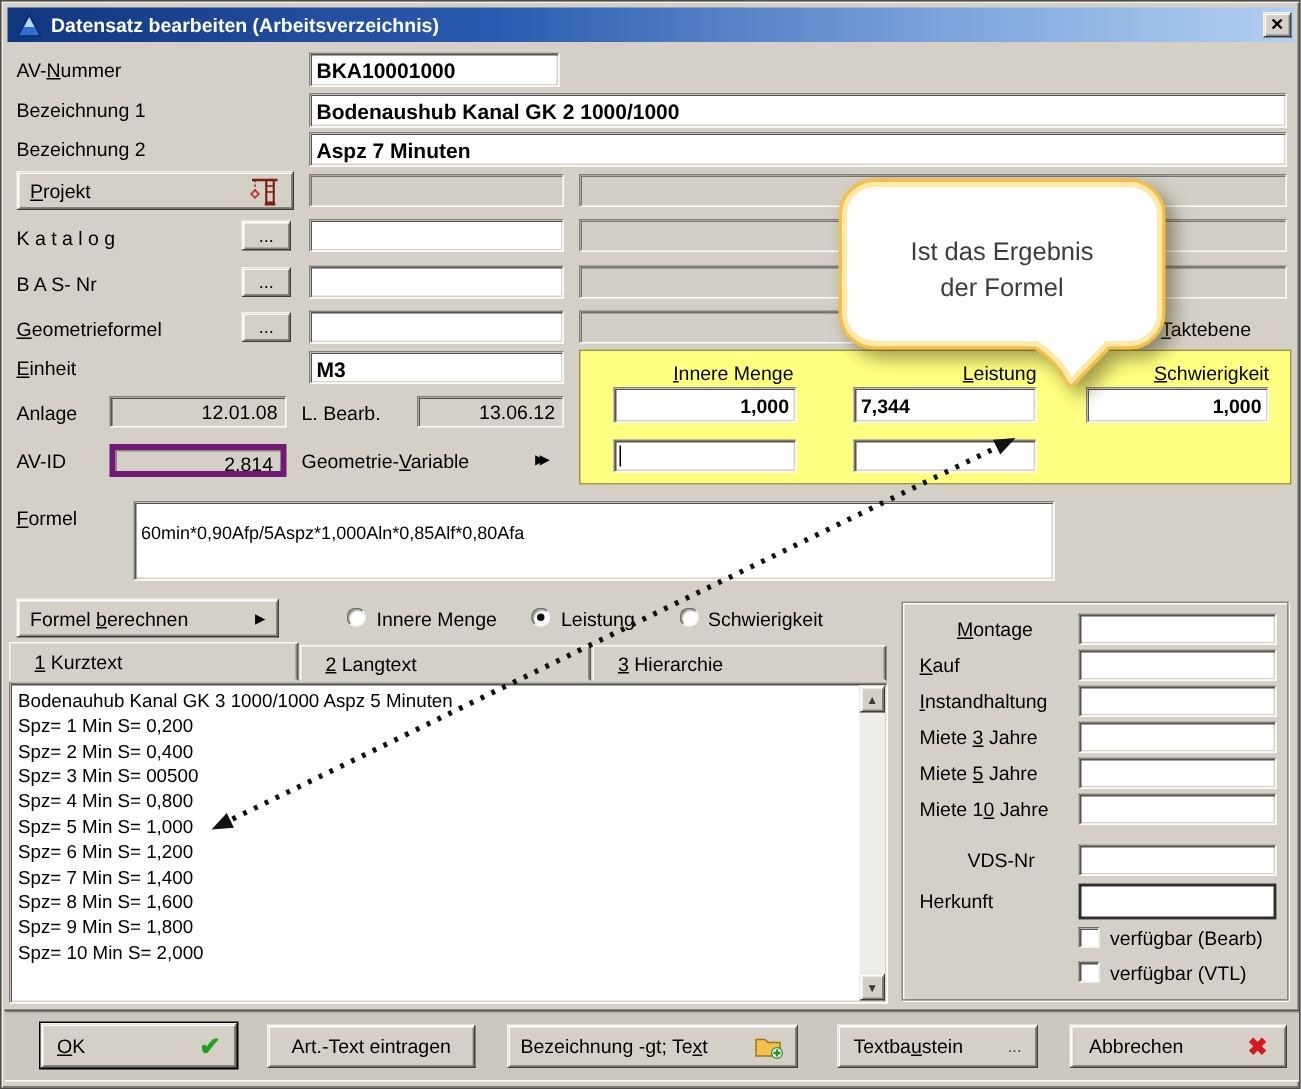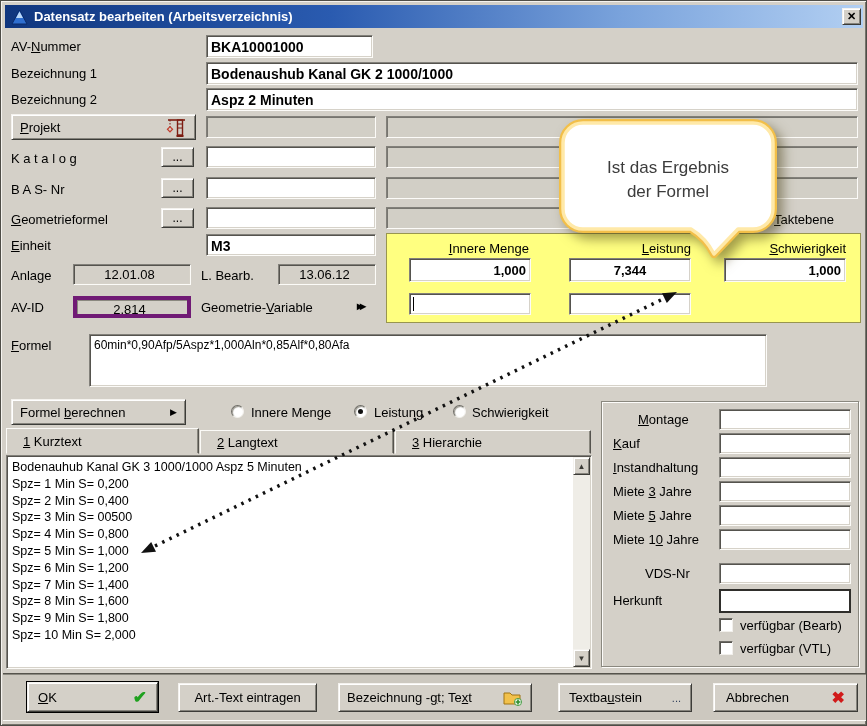--- a/index.html
+++ b/index.html
@@ -8,21 +8,21 @@
        border:1px solid #4e4d47;box-sizing:border-box;
        box-shadow:inset 1px 1px 0 #f5f3ef, inset -1px -1px 0 #75736b;overflow:hidden;}
   .abs{position:absolute;box-sizing:border-box;}
   .lbl{font-size:13px;color:#000;white-space:nowrap;}
   .sunken{border:1px solid;border-color:#82807a #fcfbf8 #fcfbf8 #82807a;
           box-shadow:inset 1px 1px 0 #55534e, inset -1px -1px 0 #d6d2c9;}
   .fw{background:#fff;}
   .fg{background:#d2cfc6;box-shadow:inset 1px 1px 0 #77756f;}
   .fro{background:#d4d0c8;}
   .val{font-weight:bold;font-size:14px;line-height:20px;padding:1px 4px;overflow:hidden;white-space:nowrap;}
-  .valr{font-size:13px;text-align:center;padding-right:5px;}
+  .valr{font-size:13px;text-align:right;padding-right:5px;}
   .btn{background:#d4d0c8;border:1px solid;border-color:#f4f2ee #3c3c38 #3c3c38 #f4f2ee;
        box-shadow:inset 1px 1px 0 #fff, inset -1px -1px 0 #85837c;
        display:flex;align-items:center;cursor:default;}
   .btn .t{flex:0 0 auto;}
   .titlebar{background:linear-gradient(90deg,#10367e 0%,#2a5bb0 38%,#7aa3dc 72%,#b2cff2 100%);
             display:flex;align-items:center;color:#fff;font-weight:bold;font-size:13px;}
   .tab{background:#d4d0c8;border:1px solid;border-color:#fbfaf7 #55534e #d4d0c8 #fbfaf7;
        box-shadow:inset -1px 0 0 #8a887f;padding-left:16px;display:flex;align-items:center;font-size:13px;}
   .radio{width:13px;height:13px;border-radius:50%;background:#fff;
          border:1px solid;border-color:#6e6c66 #f2f0ec #f2f0ec #6e6c66;
@@ -53,21 +53,21 @@
     <span>✕</span>
   </div>
 
   <div class="abs lbl mn" style="left:10px;top:38px;">AV-<u>N</u>ummer</div>
   <div class="abs sunken fw val" style="left:205px;top:34px;width:167px;height:23px;"><span>BKA10001000</span></div>
 
   <div class="abs lbl" style="left:10px;top:65px;">Bezeichnung 1</div>
   <div class="abs sunken fw val" style="left:205px;top:61px;width:652px;height:23px;"><span>Bodenaushub Kanal GK 2 1000/1000</span></div>
 
   <div class="abs lbl" style="left:10px;top:91px;">Bezeichnung 2</div>
-  <div class="abs sunken fw val" style="left:205px;top:87px;width:652px;height:23px;"><span>Aspz 2 Minuten</span></div>
+  <div class="abs sunken fw val" style="left:205px;top:87px;width:652px;height:23px;"><span>Aspz 7 Minuten</span></div>
 
   <div class="abs btn" style="left:10px;top:113px;width:185px;height:26px;padding:0 8px;">
     <span class="t mn"><u>P</u>rojekt</span>
     <span style="flex:1;"></span>
     <svg width="22" height="22" viewBox="0 0 22 22">
       <line x1="3" y1="4" x2="20" y2="4" stroke="#7d1d12" stroke-width="1.6"></line>
       <rect x="12.5" y="4" width="5" height="15" fill="none" stroke="#7d1d12" stroke-width="1.4"></rect>
       <line x1="12.5" y1="8" x2="17.5" y2="8" stroke="#7d1d12" stroke-width="1"></line>
       <line x1="12.5" y1="12" x2="17.5" y2="12" stroke="#7d1d12" stroke-width="1"></line>
       <rect x="11.5" y="19" width="7" height="2" fill="#7d1d12"></rect>
@@ -102,40 +102,40 @@
 
   <div class="abs lbl mn" style="left:10px;top:237px;"><u>E</u>inheit</div>
   <div class="abs sunken fw val" style="left:205px;top:233px;width:170px;height:22px;"><span>M3</span></div>
 
   <div class="abs" style="left:385px;top:232px;width:475px;height:90px;background:#ffff80;border:1px solid #98954f;"></div>
   <div class="abs lbl mn" style="left:408px;top:240px;width:120px;text-align:right;"><u>I</u>nnere Menge</div>
   <div class="abs lbl mn" style="left:568px;top:240px;width:122px;text-align:right;"><u>L</u>eistung</div>
   <div class="abs lbl mn" style="left:723px;top:240px;width:122px;text-align:right;"><u>S</u>chwierigkeit</div>
 
   <div class="abs sunken fw val" style="left:408px;top:257px;width:122px;height:24px;text-align:right;font-size:13px;line-height:21px;"><span>1,000</span></div>
-  <div class="abs sunken fw val" style="left:568px;top:257px;width:122px;height:24px;text-align:center;font-size:13px;line-height:21px;"><span>7,344</span></div>
+  <div class="abs sunken fw val" style="left:568px;top:257px;width:122px;height:24px;text-align:left;font-size:13px;line-height:21px;"><span>7,344</span></div>
   <div class="abs sunken fw val" style="left:723px;top:257px;width:122px;height:24px;text-align:right;font-size:13px;line-height:21px;"><span>1,000</span></div>
 
   <div class="abs sunken fw" style="left:408px;top:292px;width:122px;height:22px;">
     <div style="position:absolute;left:3px;top:3px;width:1px;height:14px;background:#000;"></div>
   </div>
   <div class="abs sunken fw" style="left:568px;top:292px;width:122px;height:22px;"></div>
 
   <div class="abs lbl" style="left:10px;top:267px;">Anlage</div>
   <div class="abs sunken fro valr" style="left:72px;top:263px;width:118px;height:21px;line-height:19px;"><span>12.01.08</span></div>
   <div class="abs lbl" style="left:200px;top:267px;">L. Bearb.</div>
   <div class="abs sunken fro valr" style="left:277px;top:263px;width:98px;height:21px;line-height:19px;"><span>13.06.12</span></div>
 
   <div class="abs lbl" style="left:10px;top:299px;">AV-ID</div>
   <div class="abs fro valr" style="left:72px;top:295px;width:118px;height:22px;line-height:20px;border:4px solid #701a75;box-shadow:inset 1px 1px 0 #8a887f;"><span>2.814</span></div>
   <div class="abs lbl mn" style="left:200px;top:299px;">Geometrie-<u>V</u>ariable</div>
   <div class="abs" style="left:356px;top:298px;font-size:12px;letter-spacing:-3px;font-weight:bold;">▸▸</div>
 
   <div class="abs lbl mn" style="left:10px;top:337px;"><u>F</u>ormel</div>
-  <div class="abs sunken fw" style="left:88px;top:333px;width:678px;height:53px;font-size:12px;padding:3px 4px;"><span>60min*0,90Afp/5Aspz*1,000Aln*0,85Alf*0,80Afa</span></div>
+  <div class="abs sunken fw" style="left:88px;top:333px;width:614px;height:53px;font-size:12px;padding:13px 4px;"><span>60min*0,90Afp/5Aspz*1,000Aln*0,85Alf*0,80Afa</span></div>
 
   <div class="abs btn" style="left:10px;top:398px;width:175px;height:26px;padding:0 8px;">
     <span class="t mn">Formel <u>b</u>erechnen</span>
     <span style="flex:1;"></span>
     <span style="font-size:9px;">▶</span>
   </div>
 
   <div class="abs radio" style="left:230px;top:404px;"></div>
   <div class="abs lbl" style="left:250px;top:404px;">Innere Menge</div>
   <div class="abs radio" style="left:353px;top:404px;">

